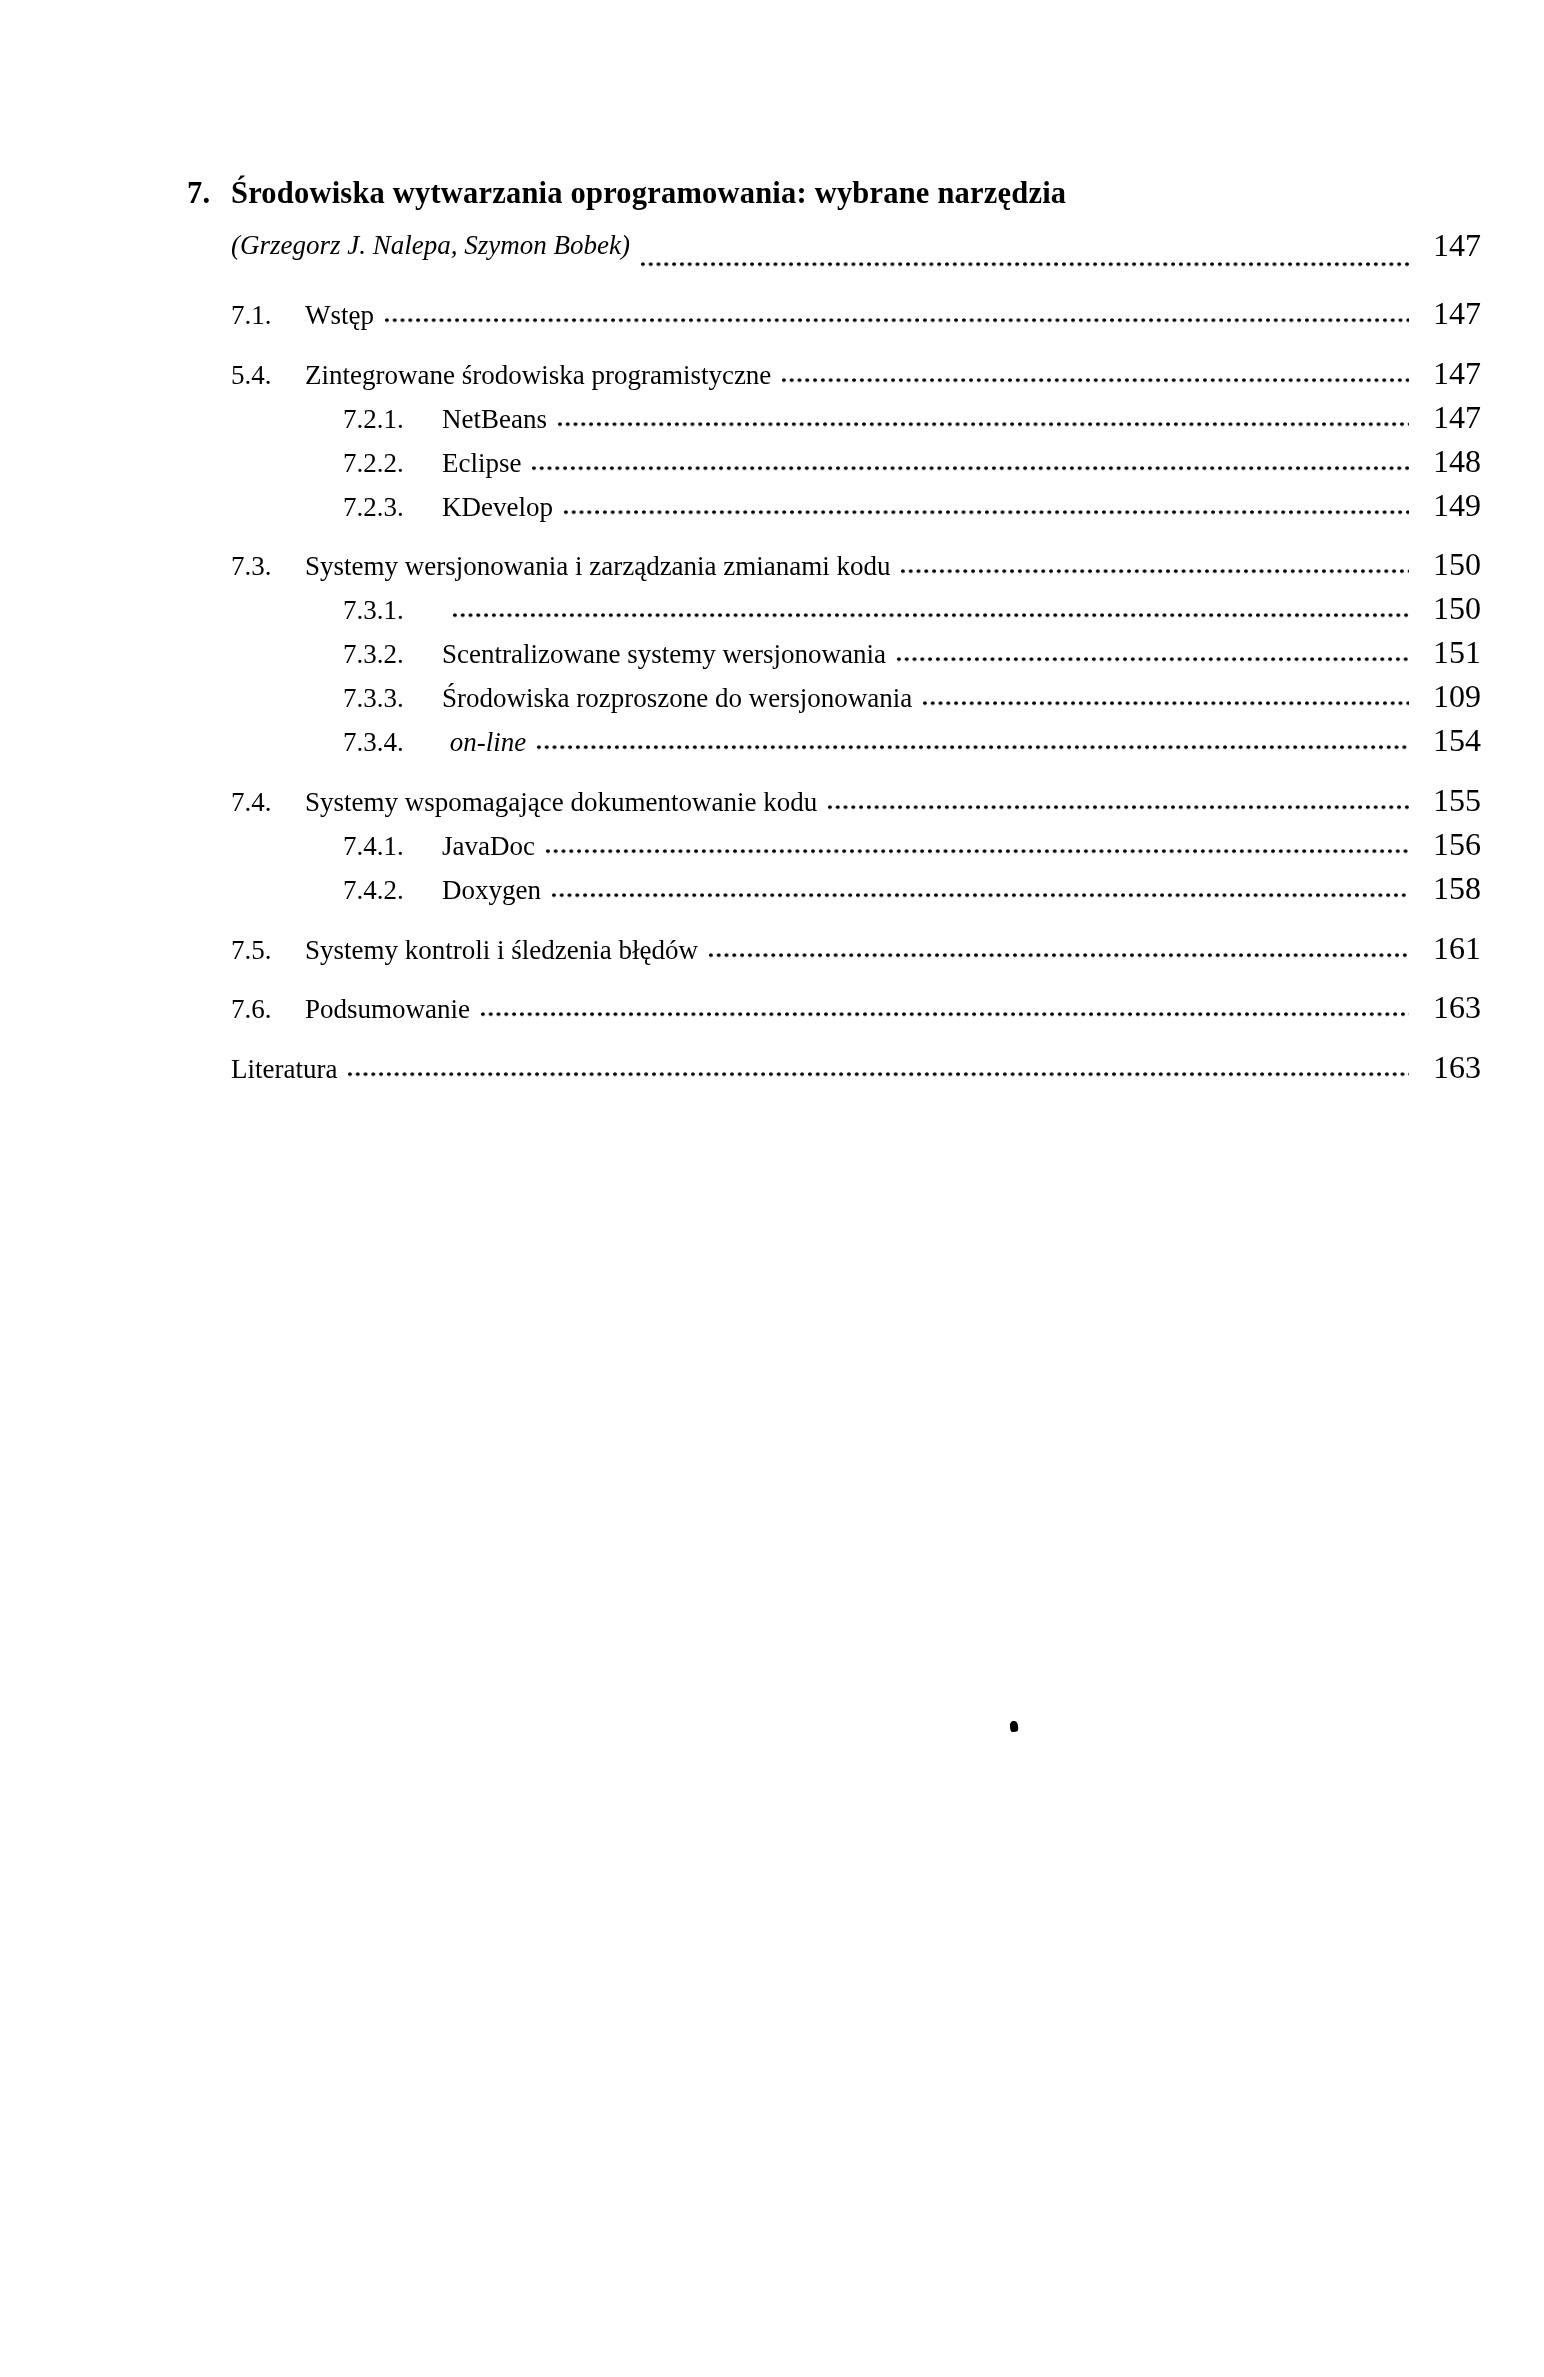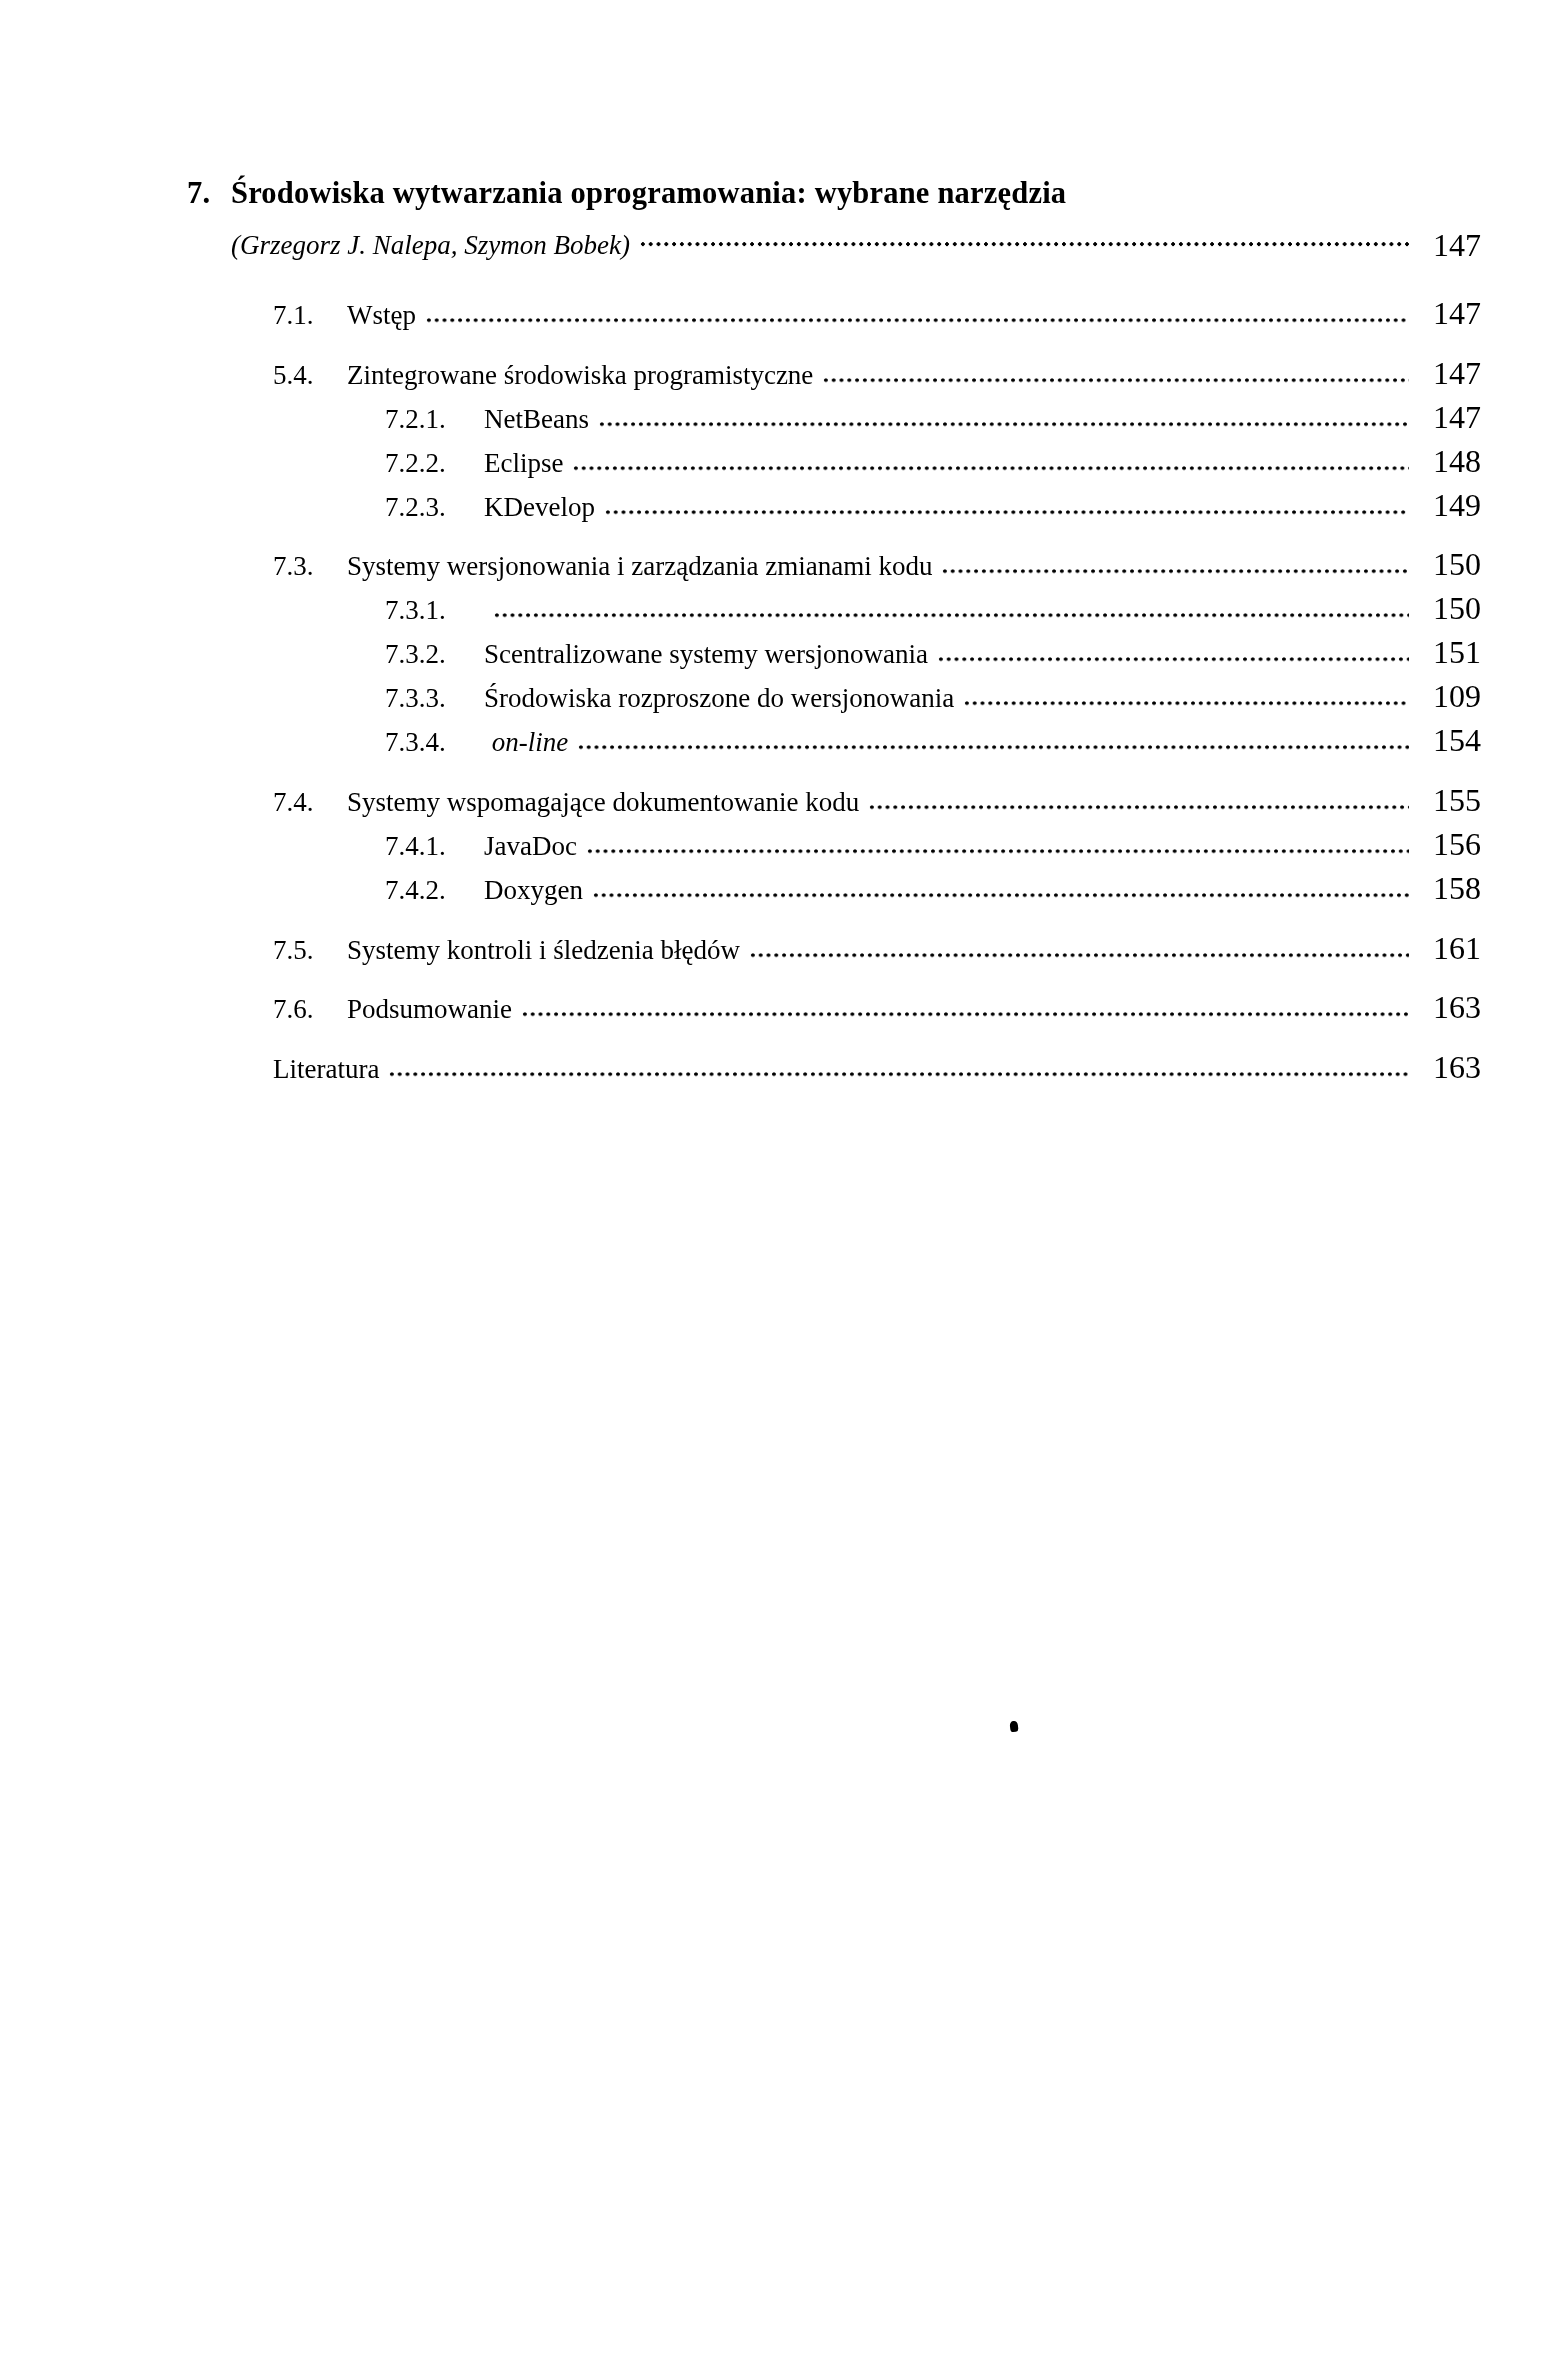--- a/index.html
+++ b/index.html
@@ -34,21 +34,21 @@
     font-weight: bold;
     font-size: 30.5px;
     line-height: 45px;
     letter-spacing: 0.2px;
   }
   .chapter-row .chnum {
     flex: 0 0 44px;
   }
   .author-row {
     display: flex;
-    align-items: center;
+    align-items: flex-end;
     padding-left: 231px;
     padding-right: 63px;
     font-size: 27px;
     line-height: 45px;
     margin-top: 7px;
   }
   .author-row .authors {
     font-style: italic;
   }
   
@@ -73,21 +73,21 @@
   .row .num {
     flex: 0 0 auto;
   }
   .row.l1 .num { width: 74px; }
   .row.l2 .num { width: 99px; }
   .row .title { white-space: nowrap; }
   .row .title-italic {
     font-style: italic;
     margin-left: 7.8px;
   }
-  .entries-block { margin-top: 23px; padding-left: 42px; }
+  .entries-block { margin-top: 23px; }
   
   .leader {
     flex: 1 1 auto;
     height: 6.1px;
     margin: 0 7px 0 8.7px;
     background-image: radial-gradient(circle, #000 1.6px, rgba(0,0,0,0) 2px);
     background-size: 7.8px 6.1px;
     background-repeat: repeat-x;
     background-position: left bottom 0.9px;
     min-width: 26px;

